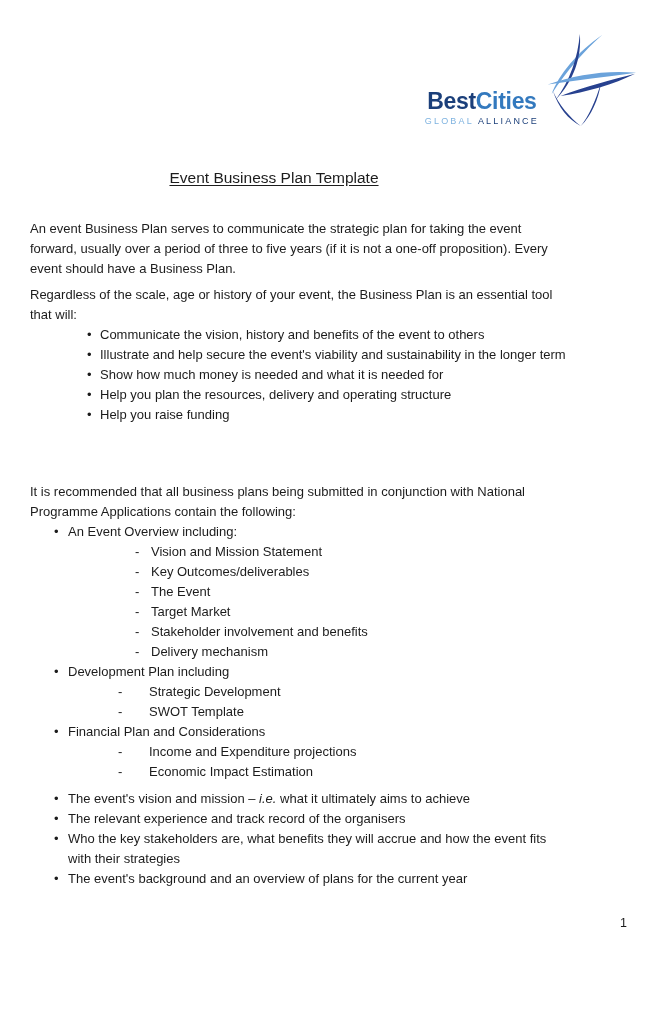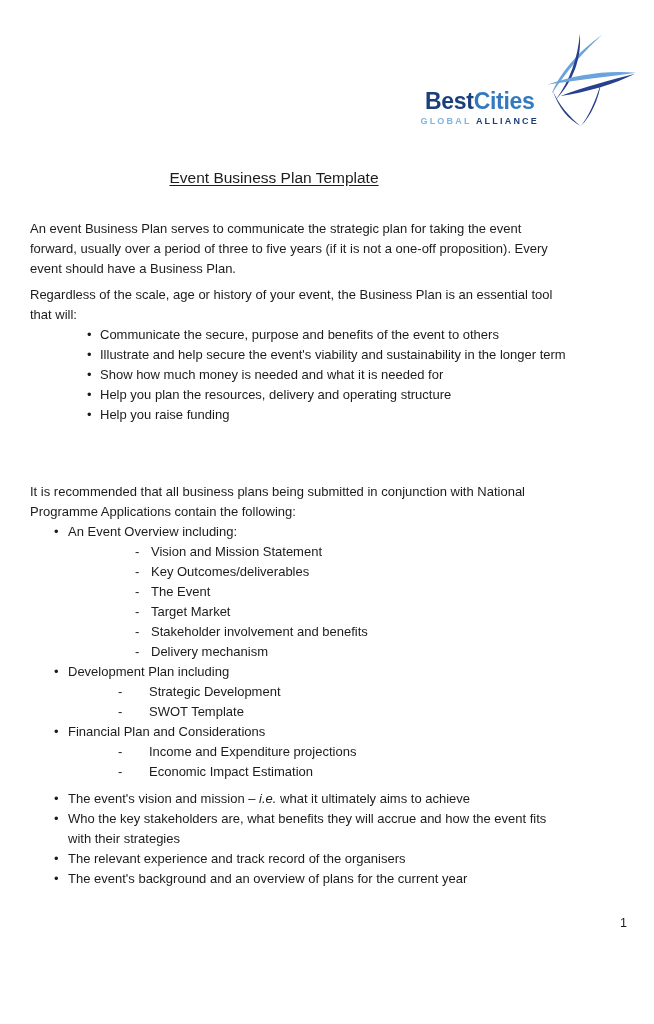--- a/index.html
+++ b/index.html
@@ -15,21 +15,21 @@
   p { white-space:pre-line; line-height:20px; }
   ul { list-style:none; }
   li { position:relative; line-height:20px; white-space:pre-line; }
 
   
   .logo { top:33px; right:16px; display:flex; align-items:flex-end; }
   .logo-text { margin-bottom:2px; }
   .wordmark { font-size:23px; font-weight:bold; letter-spacing:-0.3px; line-height:24px;text-align:center; }
   .wm-best { color:#1b3f7a; }
   .wm-cities { color:#3379be; }
-  .subtitle { font-size:9px; font-weight:bold; letter-spacing:2.2px; margin-top:3px; line-height:10px; }
+  .subtitle { font-size:9px; font-weight:normal; letter-spacing:2.2px; margin-top:3px; line-height:10px; }
   .sub-global { color:#7fb3e0; }
   .sub-alliance { color:#1b3f7a; }
   .logo-icon { width:97px; height:95px; margin-left:2px; }
 
   
   .doc-title {
     top:167px; left:0; width:548px; text-align:center;
     font-size:15.5px; line-height:21px;
     text-decoration:underline; text-underline-offset:2px;
   }
@@ -82,21 +82,21 @@
   <div class="abs doc-title">Event Business Plan Template</div>
 
   <p class="abs p-intro">An event Business Plan serves to communicate the strategic plan for taking the event
 forward, usually over a period of three to five years (if it is not a one-off proposition). Every
 event should have a Business Plan.</p>
 
   <p class="abs p-regardless">Regardless of the scale, age or history of your event, the Business Plan is an essential tool
 that will:</p>
 
   <ul class="abs will-list">
-    <li>Communicate the secure, purpose and benefits of the event to others</li>
+    <li>Communicate the vision, history and benefits of the event to others</li>
     <li>Illustrate and help secure the event's viability and sustainability in the longer term</li>
     <li>Show how much money is needed and what it is needed for</li>
     <li>Help you plan the resources, delivery and operating structure</li>
     <li>Help you raise funding</li>
   </ul>
 
   <div class="abs rec-block">
     <p>It is recommended that all business plans being submitted in conjunction with National
 Programme Applications contain the following:</p>
     <ul class="lvl1">
@@ -112,22 +112,22 @@
       <li class="dB">SWOT Template</li>
       <li class="b">Financial Plan and Considerations</li>
       <li class="dB">Income and Expenditure projections</li>
       <li class="dB">Economic Impact Estimation</li>
     </ul>
   </div>
 
   <div class="abs keys-block">
     <ul class="lvl1">
       <li class="b"><span>The event's vision and mission – </span><em>i.e.</em><span> what it ultimately aims to achieve</span></li>
+      <li class="b">The relevant experience and track record of the organisers</li>
       <li class="b">Who the key stakeholders are, what benefits they will accrue and how the event fits
 with their strategies</li>
-      <li class="b">The relevant experience and track record of the organisers</li>
       <li class="b">The event's background and an overview of plans for the current year</li>
     </ul>
   </div>
 
   <div class="abs page-number">1</div>
 
 </div>
 
 </body></html>

